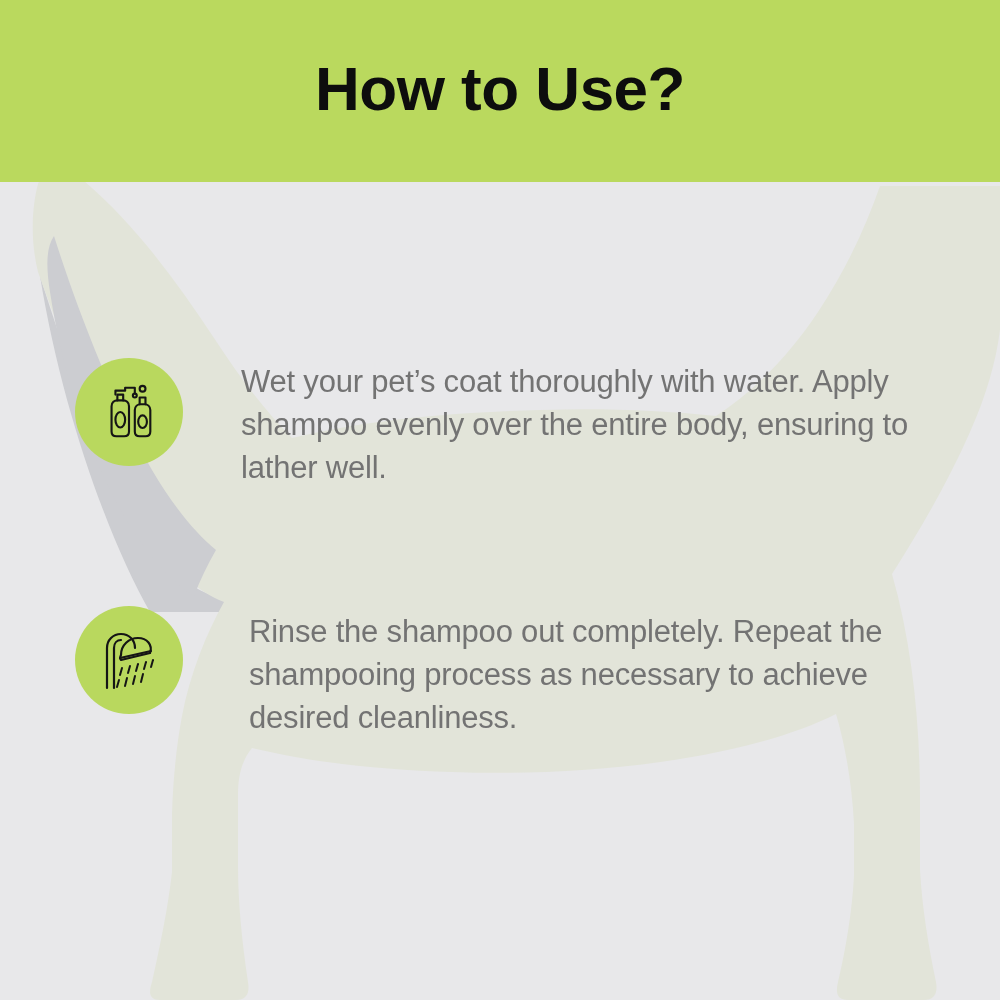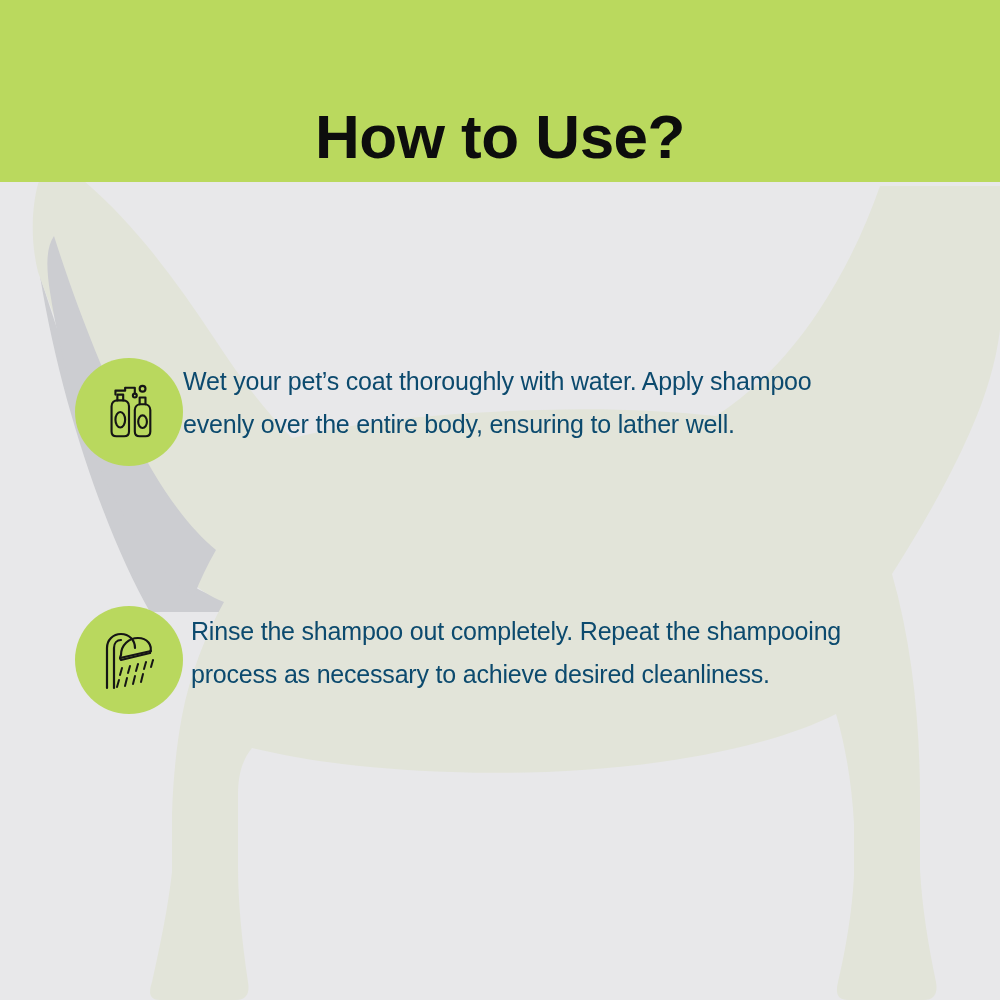--- a/index.html
+++ b/index.html
@@ -40,21 +40,20 @@
     display: flex;
     align-items: center;
     justify-content: center;
     font-size: 62px;
     font-weight: 700;
     color: #0d0d0d;
     letter-spacing: -0.5px;
     line-height: 1;
     padding-bottom: 4px;
     box-sizing: border-box;
-    margin-top: 48px;
   }
 
   
   .dog-layer {
     position: absolute;
     left: 0;
     top: 182px;
     width: 1000px;
     height: 818px;
     z-index: 1;
@@ -95,23 +94,24 @@
     align-items: center;
     justify-content: center;
     margin-top: 4px;
   }
   .step-icon svg {
     display: block;
   }
 
   .step-text {
     flex: 1 1 auto;
-    font-size: 25px;
+    margin-left: 58px;
+    font-size: 31px;
     line-height: 43px;
-    color: #0c4a6e;
+    color: #737373;
     letter-spacing: -0.2px;
     max-width: 670px;
     padding-top: 6px;
   }
   .step-2 .step-text {
     padding-top: 8px;
   }
 </style>
 </head>
 <body>

